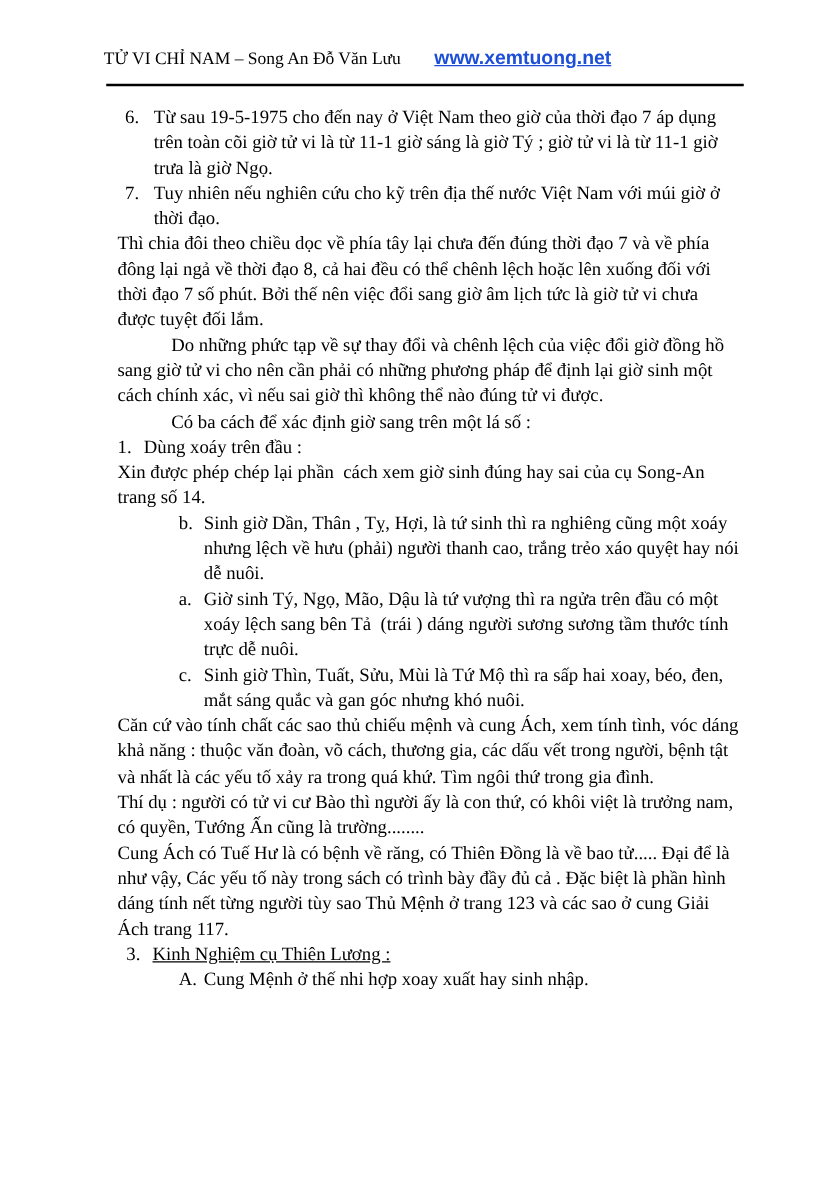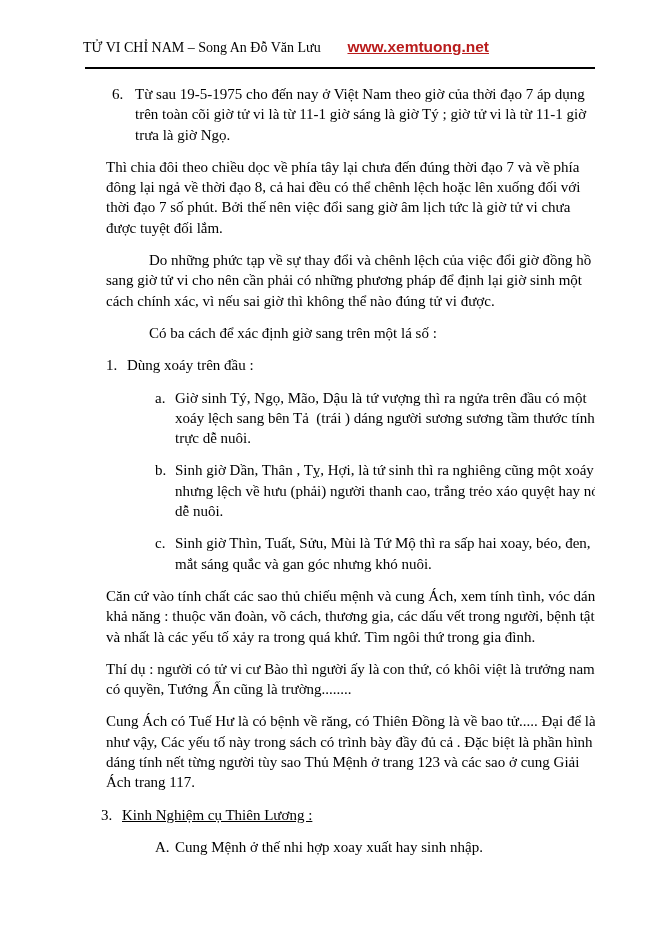--- a/index.html
+++ b/index.html
@@ -35,61 +35,65 @@
     width:535px;
     height:0;
     border-top:2px solid #000000;
   }
   .doc{
     margin:15px 40px 0 94px;
     font-size:15px;
     line-height:20.3px;
   }
   .para{
-    margin:12px;
+    margin:0;
     white-space:pre;
   }
   .marker{display:inline-block;text-indent:0;}
   .p-item{padding-left:29px;text-indent:-23px;}
   .p-item .marker{width:23px;}
   .p-sub{padding-left:69px;text-indent:-20px;}
   .p-sub .marker{width:20px;}
   .p-sec{padding-left:0;}
   .p-sec .marker{width:21px;}
   .p-indent{text-indent:43px;}
   .p-shift{margin-left:7px;text-decoration:underline;}
 </style>
 </head>
 <body>
 
 <div class="page">
   <div class="header">
     <span class="header-title">TỬ VI CHỈ NAM – Song An Đỗ Văn Lưu</span>
-    <a class="header-link" style="color: #b91c1c;">www.xemtuong.net</a>
+    <a class="header-link" style="color: #1d4ed8;">www.xemtuong.net</a>
   </div>
   <div class="rule"></div>
   <div class="doc">
       <p class="para p-item"><span class="marker">6.</span><span class="ptext">Từ sau 19-5-1975 cho đến nay ở Việt Nam theo giờ của thời đạo 7 áp dụng
 trên toàn cõi giờ tử vi là từ 11-1 giờ sáng là giờ Tý ; giờ tử vi là từ 11-1 giờ
 trưa là giờ Ngọ.</span></p>
+      <p class="para p-item"><span class="marker">7.</span><span class="ptext">Tuy nhiên nếu nghiên cứu cho kỹ trên địa thế nước Việt Nam với múi giờ ở
+thời đạo.</span></p>
       <p class="para p-body"><span class="ptext">Thì chia đôi theo chiều dọc về phía tây lại chưa đến đúng thời đạo 7 và về phía
 đông lại ngả về thời đạo 8, cả hai đều có thể chênh lệch hoặc lên xuống đối với
 thời đạo 7 số phút. Bởi thế nên việc đổi sang giờ âm lịch tức là giờ tử vi chưa
 được tuyệt đối lắm.</span></p>
       <p class="para p-indent"><span class="ptext">Do những phức tạp về sự thay đổi và chênh lệch của việc đổi giờ đồng hồ
 sang giờ tử vi cho nên cần phải có những phương pháp để định lại giờ sinh một
 cách chính xác, vì nếu sai giờ thì không thể nào đúng tử vi được.</span></p>
       <p class="para p-indent"><span class="ptext">Có ba cách để xác định giờ sang trên một lá số :</span></p>
       <p class="para p-sec"><span class="marker">1.</span><span class="ptext">Dùng xoáy trên đầu :</span></p>
+      <p class="para p-body"><span class="ptext">Xin được phép chép lại phần  cách xem giờ sinh đúng hay sai của cụ Song-An
+trang số 14.</span></p>
+      <p class="para p-sub"><span class="marker">b.</span><span class="ptext">Sinh giờ Dần, Thân , Tỵ, Hợi, là tứ sinh thì ra nghiêng cũng một xoáy
+nhưng lệch về hưu (phải) người thanh cao, trắng trẻo xáo quyệt hay nói
+dễ nuôi.</span></p>
       <p class="para p-sub"><span class="marker">a.</span><span class="ptext">Giờ sinh Tý, Ngọ, Mão, Dậu là tứ vượng thì ra ngửa trên đầu có một
 xoáy lệch sang bên Tả  (trái ) dáng người sương sương tầm thước tính
 trực dễ nuôi.</span></p>
-      <p class="para p-sub"><span class="marker">b.</span><span class="ptext">Sinh giờ Dần, Thân , Tỵ, Hợi, là tứ sinh thì ra nghiêng cũng một xoáy
-nhưng lệch về hưu (phải) người thanh cao, trắng trẻo xáo quyệt hay nói
-dễ nuôi.</span></p>
       <p class="para p-sub"><span class="marker">c.</span><span class="ptext">Sinh giờ Thìn, Tuất, Sửu, Mùi là Tứ Mộ thì ra sấp hai xoay, béo, đen,
 mắt sáng quắc và gan góc nhưng khó nuôi.</span></p>
       <p class="para p-body"><span class="ptext">Căn cứ vào tính chất các sao thủ chiếu mệnh và cung Ách, xem tính tình, vóc dáng
 khả năng : thuộc văn đoàn, võ cách, thương gia, các dấu vết trong người, bệnh tật
 và nhất là các yếu tố xảy ra trong quá khứ. Tìm ngôi thứ trong gia đình.</span></p>
       <p class="para p-body"><span class="ptext">Thí dụ : người có tử vi cư Bào thì người ấy là con thứ, có khôi việt là trưởng nam,
 có quyền, Tướng Ấn cũng là trường........</span></p>
       <p class="para p-body"><span class="ptext">Cung Ách có Tuế Hư là có bệnh về răng, có Thiên Đồng là về bao tử..... Đại để là
 như vậy, Các yếu tố này trong sách có trình bày đầy đủ cả . Đặc biệt là phần hình
 dáng tính nết từng người tùy sao Thủ Mệnh ở trang 123 và các sao ở cung Giải

